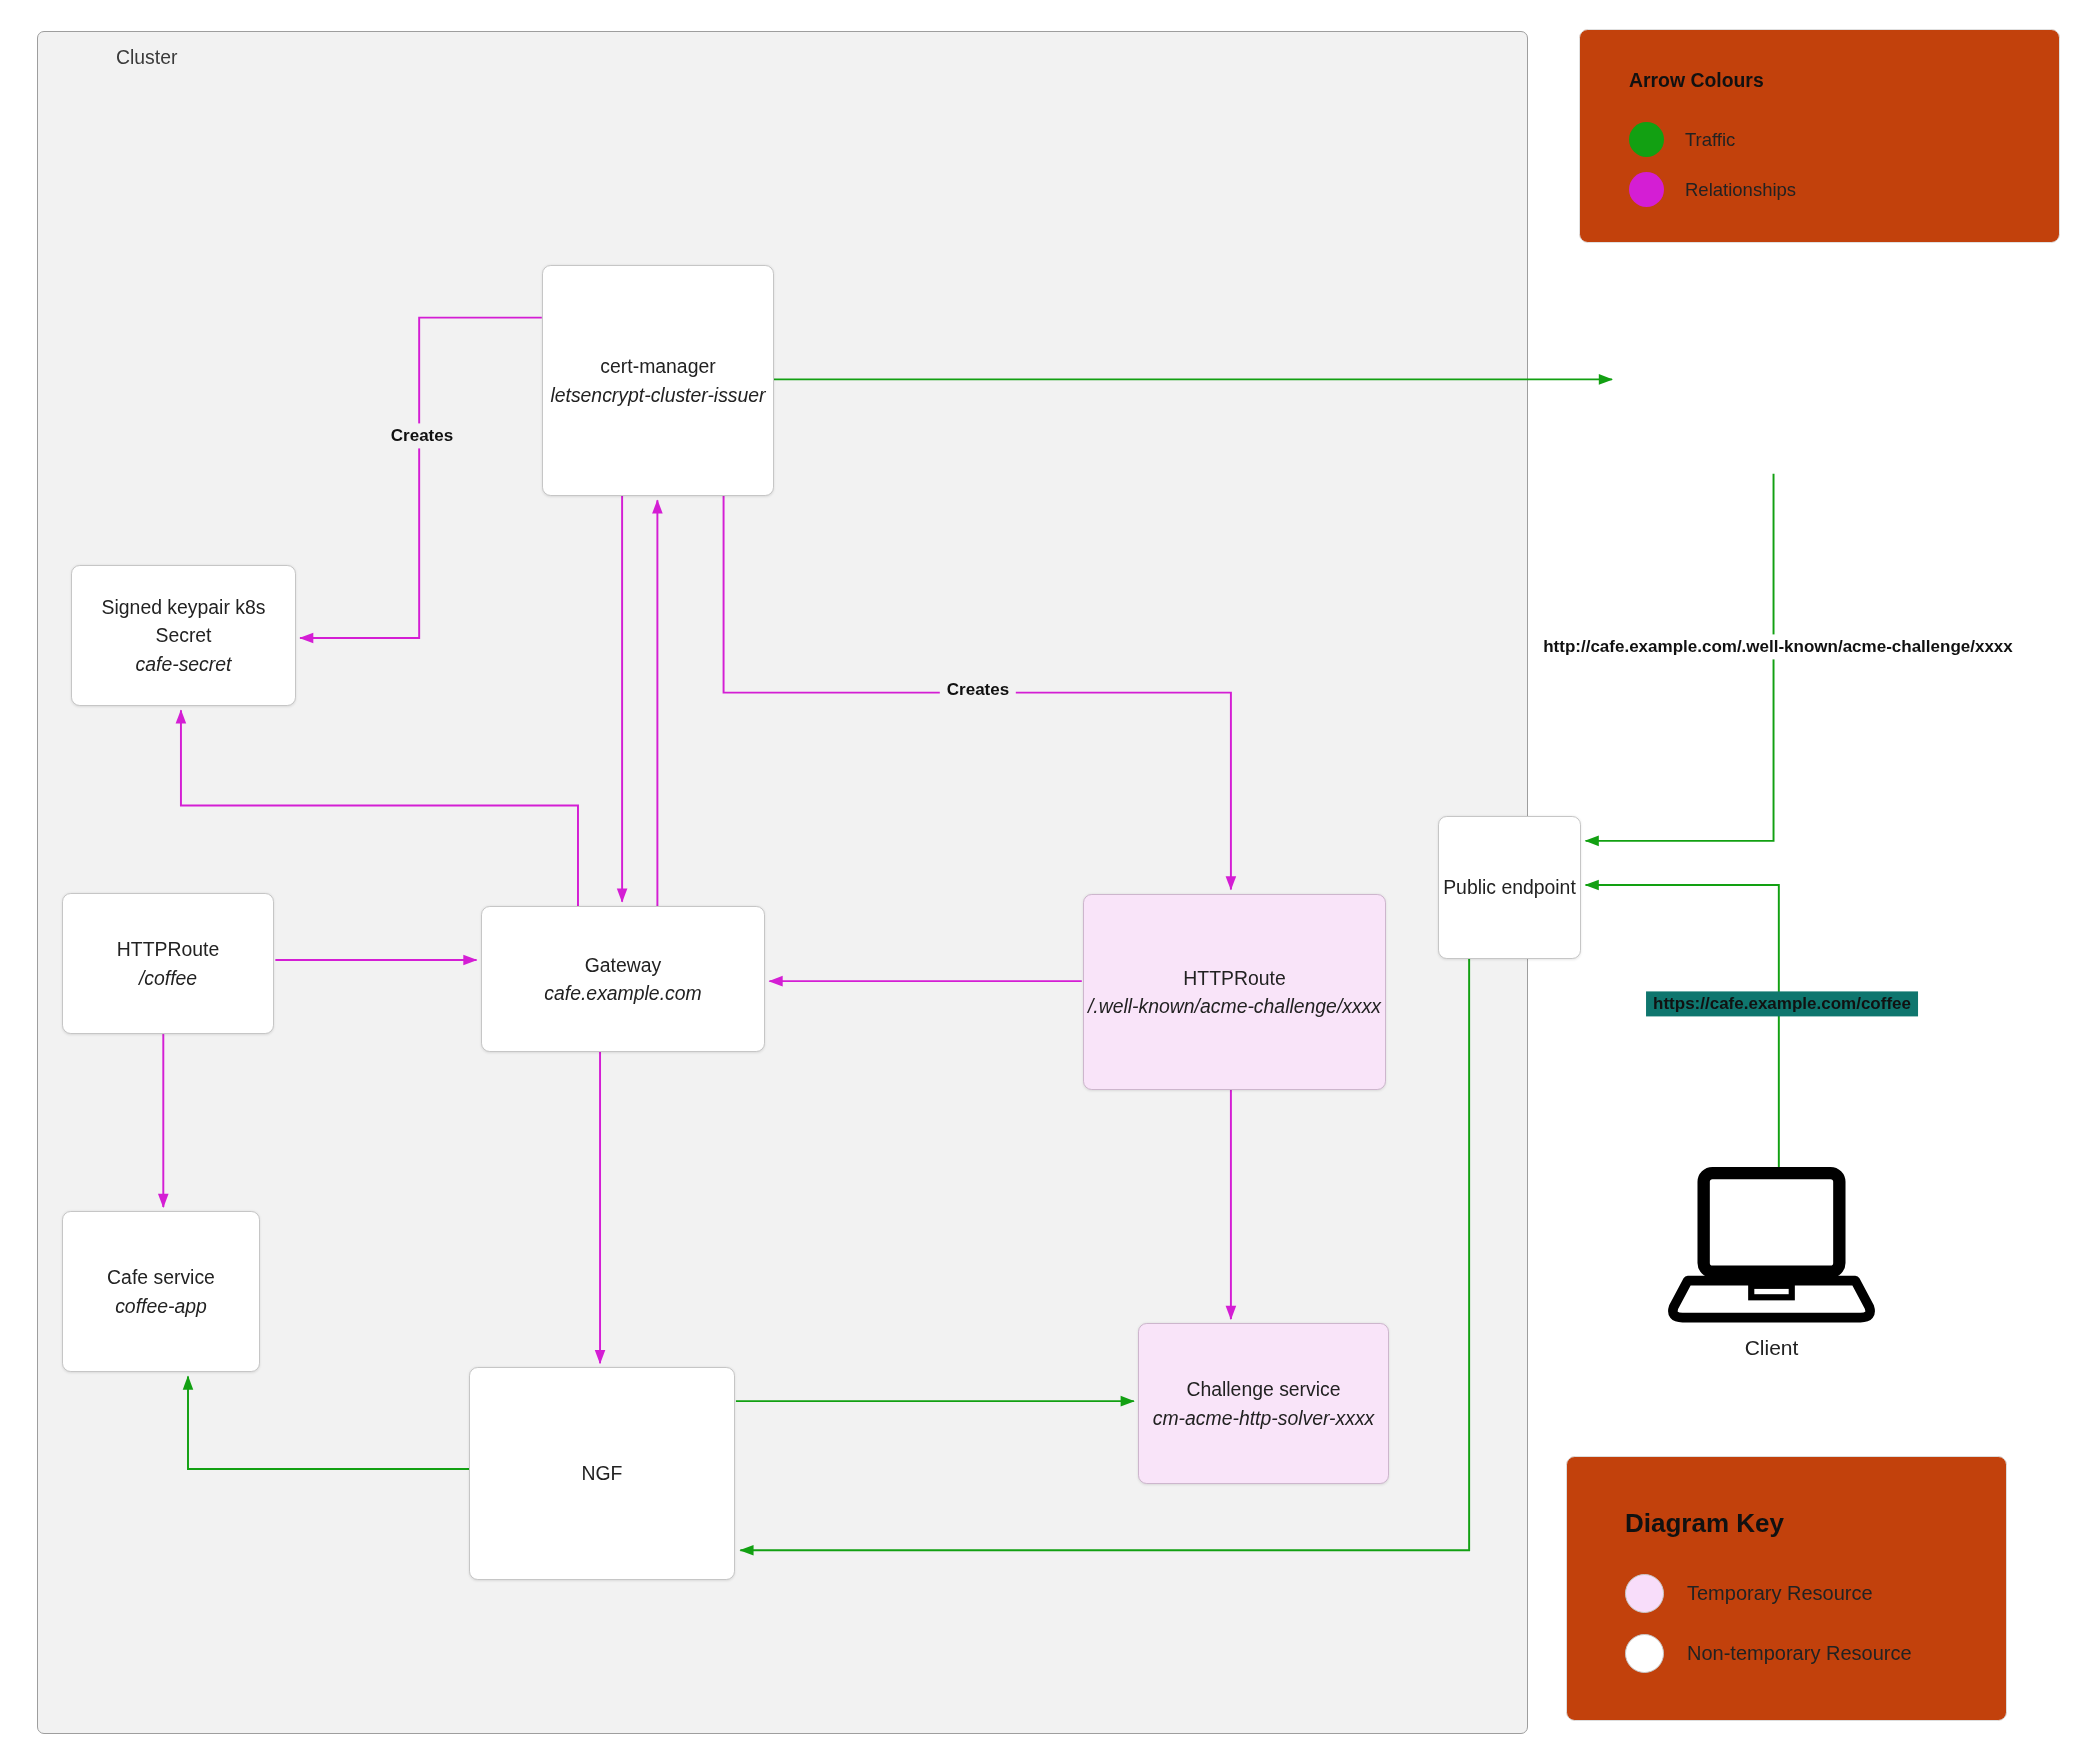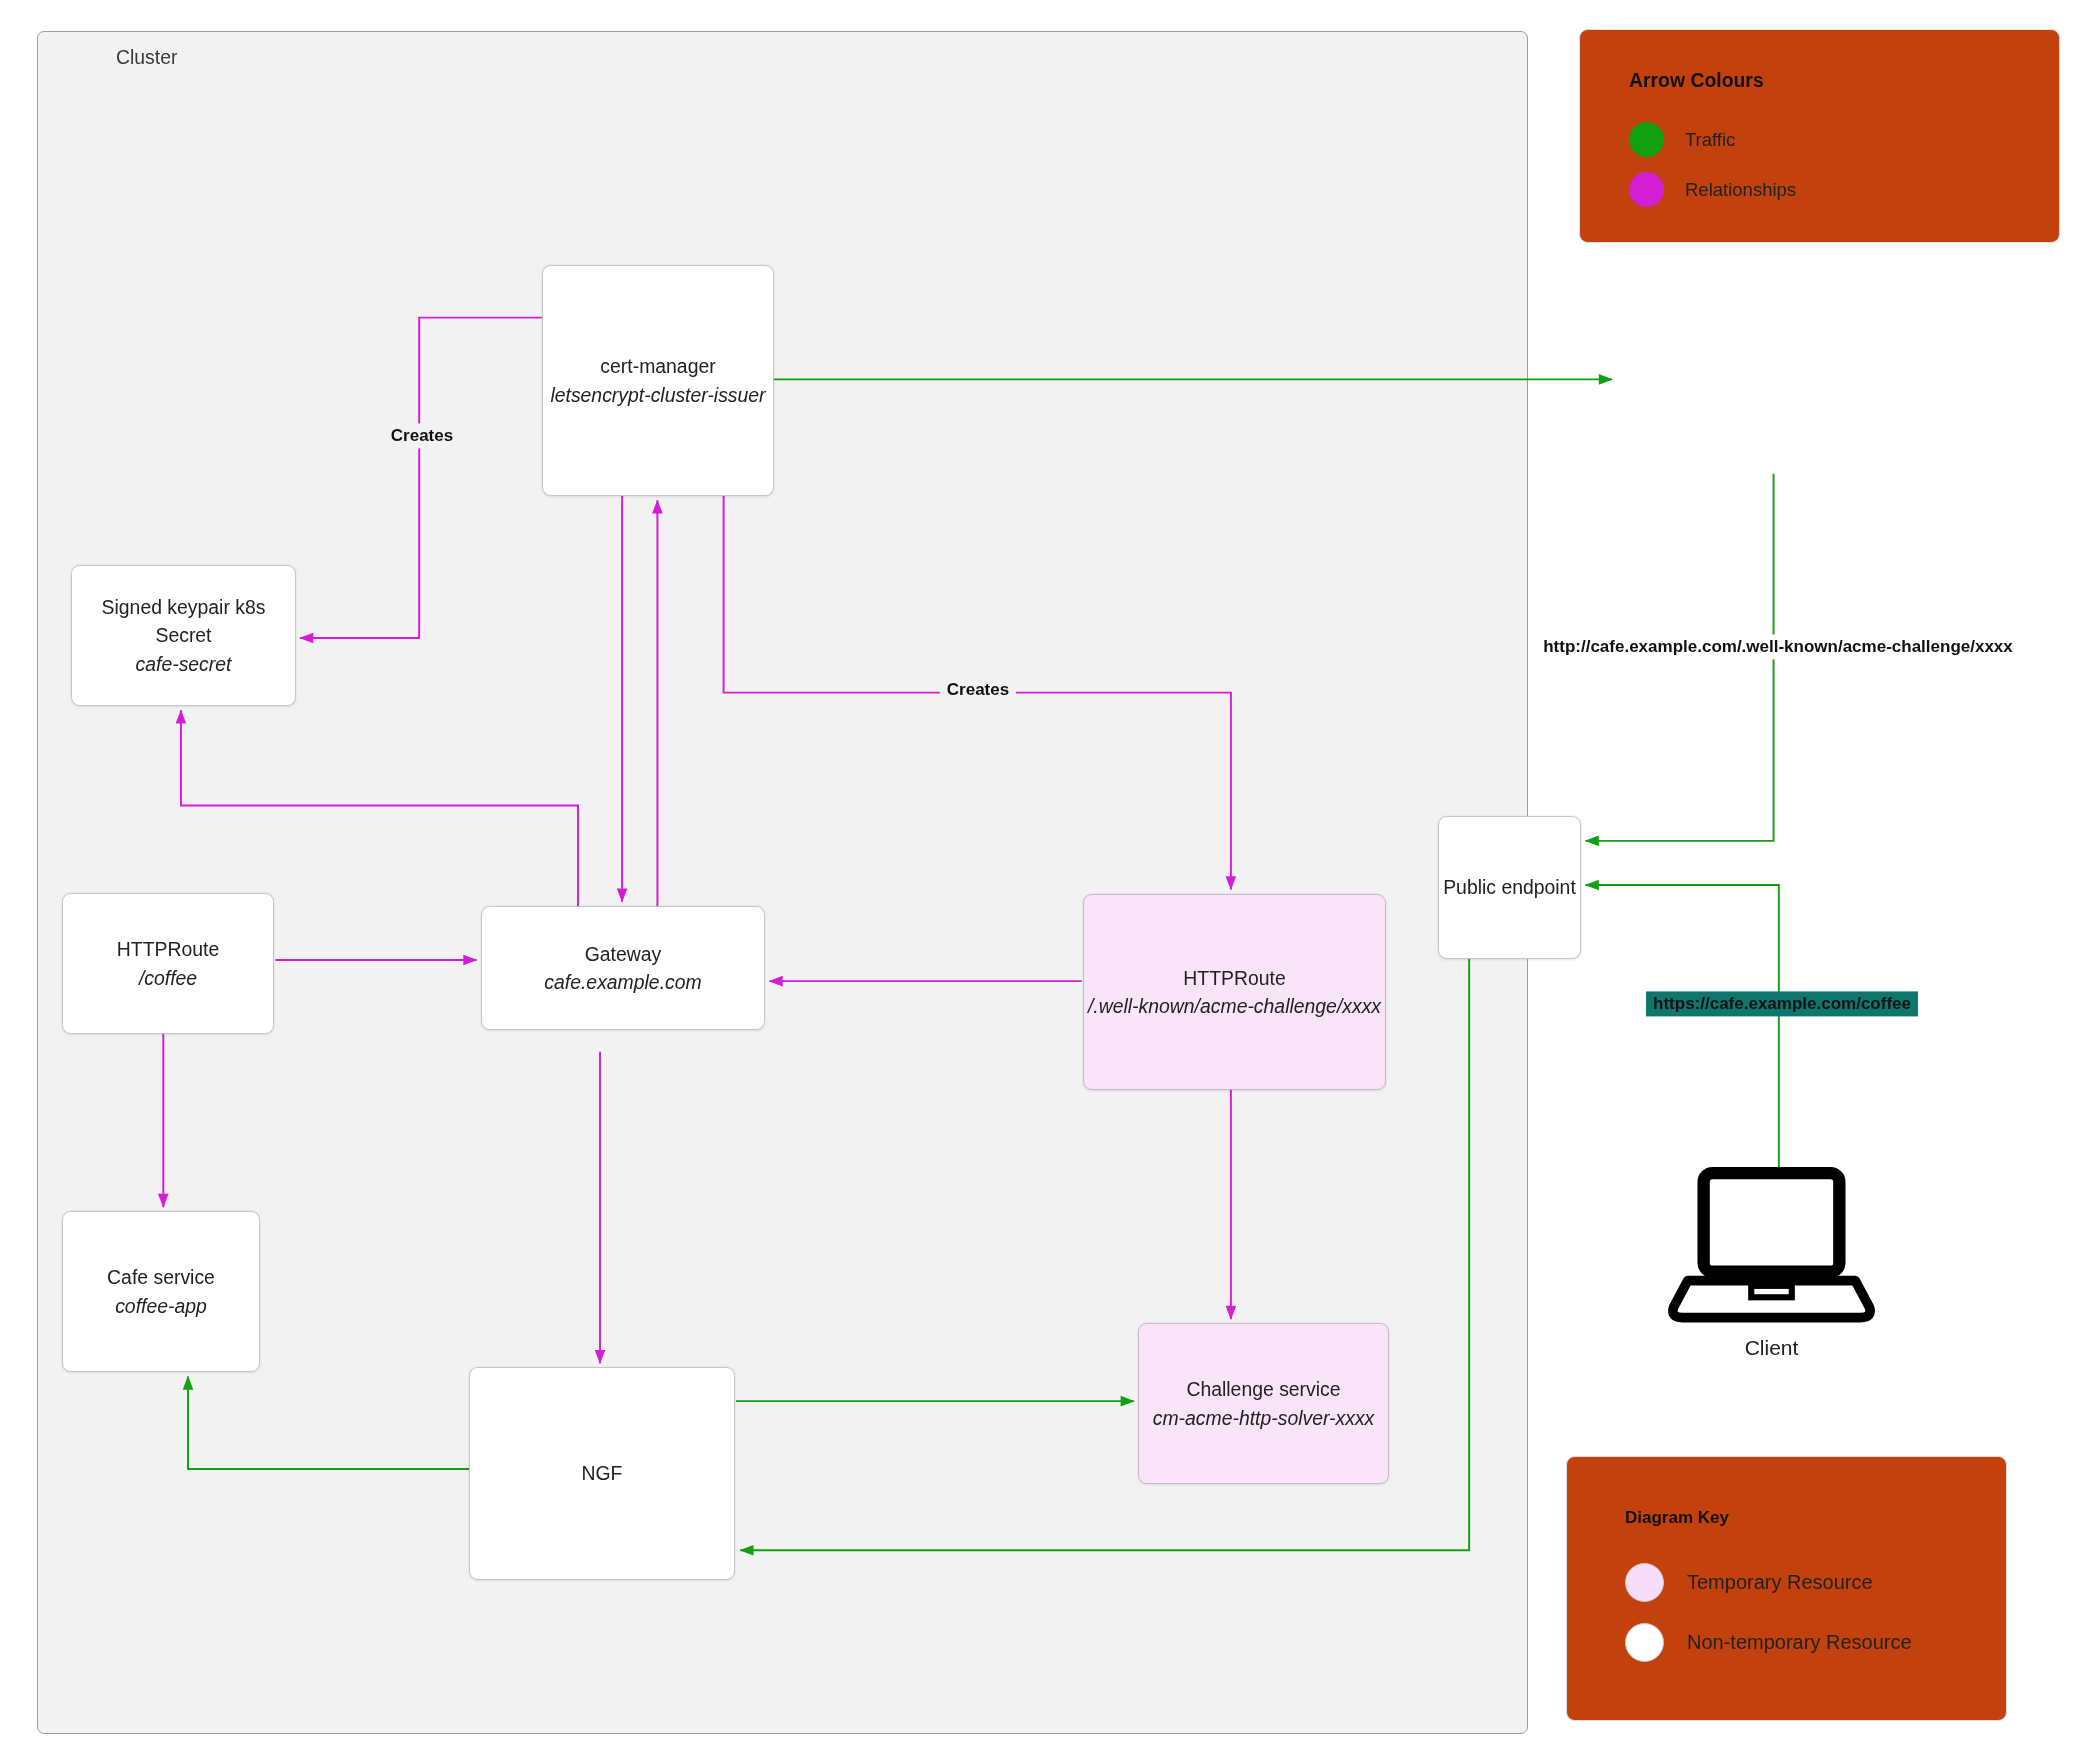--- a/index.html
+++ b/index.html
@@ -21,21 +21,21 @@
           display:flex; flex-direction:column; align-items:center; justify-content:center;
           text-align:center; font-size:19.4px; color:#222; line-height:1.45; padding:1px;
           box-shadow:0 0.9px 2.6px rgba(0,0,0,0.10); z-index:2; }
   .node .sub { font-style:italic; }
   .node--temp { background:#f9e4f9; border-color:#cdb6cd; }
 
   .n-cert-manager     { left:542px;  top:265px;  width:232px; height:231px; }
   .n-lets-encrypt     { left:1616px; top:285px;  width:319px; height:187px; }
   .n-signed-keypair   { left:71px;   top:565px;  width:225px; height:141px; }
   .n-httproute-coffee { left:62px;   top:893px; width:212px; height:141px; }
-  .n-gateway          { left:481px;  top:906px; width:284px; height:124px; }
+  .n-gateway          { left:481px;  top:906px; width:284px; height:146px; }
   .n-httproute-acme   { left:1083px; top:894px; width:303px; height:196px; }
   .n-public-endpoint  { left:1438px; top:816px;  width:143px; height:143px; }
   .n-cafe-service     { left:62px;   top:1211px; width:198px; height:161px; }
   .n-ngf              { left:469px;  top:1367px; width:266px; height:213px; }
   .n-challenge        { left:1138px; top:1323px; width:251px; height:161px; }
 
   
   .edge-label { position:absolute; transform:translate(-50%,-50%); font-weight:bold;
                 font-size:17px; color:#111; white-space:nowrap; padding:2.6px 7px; z-index:3; }
   .lbl-creates-1 { left:422px;  top:436px;  background:#f2f2f2; }
@@ -46,21 +46,21 @@
   
   .panel { position:absolute; background:#c2410c; border:0.9px solid #e0e0e0; border-radius:8.8px; z-index:3; }
   .arrow-legend { left:1579px; top:29px; width:481px; height:214px; padding:39px 26.5px 0 49px; }
   .panel-title { font-weight:bold; font-size:19.4px; color:#111; margin-bottom:30px; }
   .legend-row { display:flex; align-items:center; gap:21px; margin-bottom:15px; font-size:18.5px; color:#222; }
   .dot { width:35px; height:35px; border-radius:50%; flex:0 0 auto; }
   .dot-traffic { background:#12a012; }
   .dot-relationships { background:#d41ed4; }
 
   .diagram-key { left:1566px; top:1456px; width:441px; height:265px; padding:51px 26.5px 0 58px; border-color:#dddddd; }
-  .diagram-key .panel-title { font-size:17px; margin-bottom:35px; }
+  .diagram-key .panel-title { font-size:26px; margin-bottom:35px; }
   .key-row { display:flex; align-items:center; gap:23px; margin-bottom:21px; font-size:20px; color:#222; }
   .key-dot { width:39px; height:39px; border-radius:50%; border:0.9px solid #c8c8c8; flex:0 0 auto; }
   .key-dot-temp { background:#f8ddfa; }
   .key-dot-perm { background:#ffffff; }
 
   
   .client { position:absolute; left:1661px; top:1166px; width:221px; text-align:center; z-index:3; }
   .client-label { font-size:21px; color:#222; margin-top:3.5px; }
 </style>
 </head>

